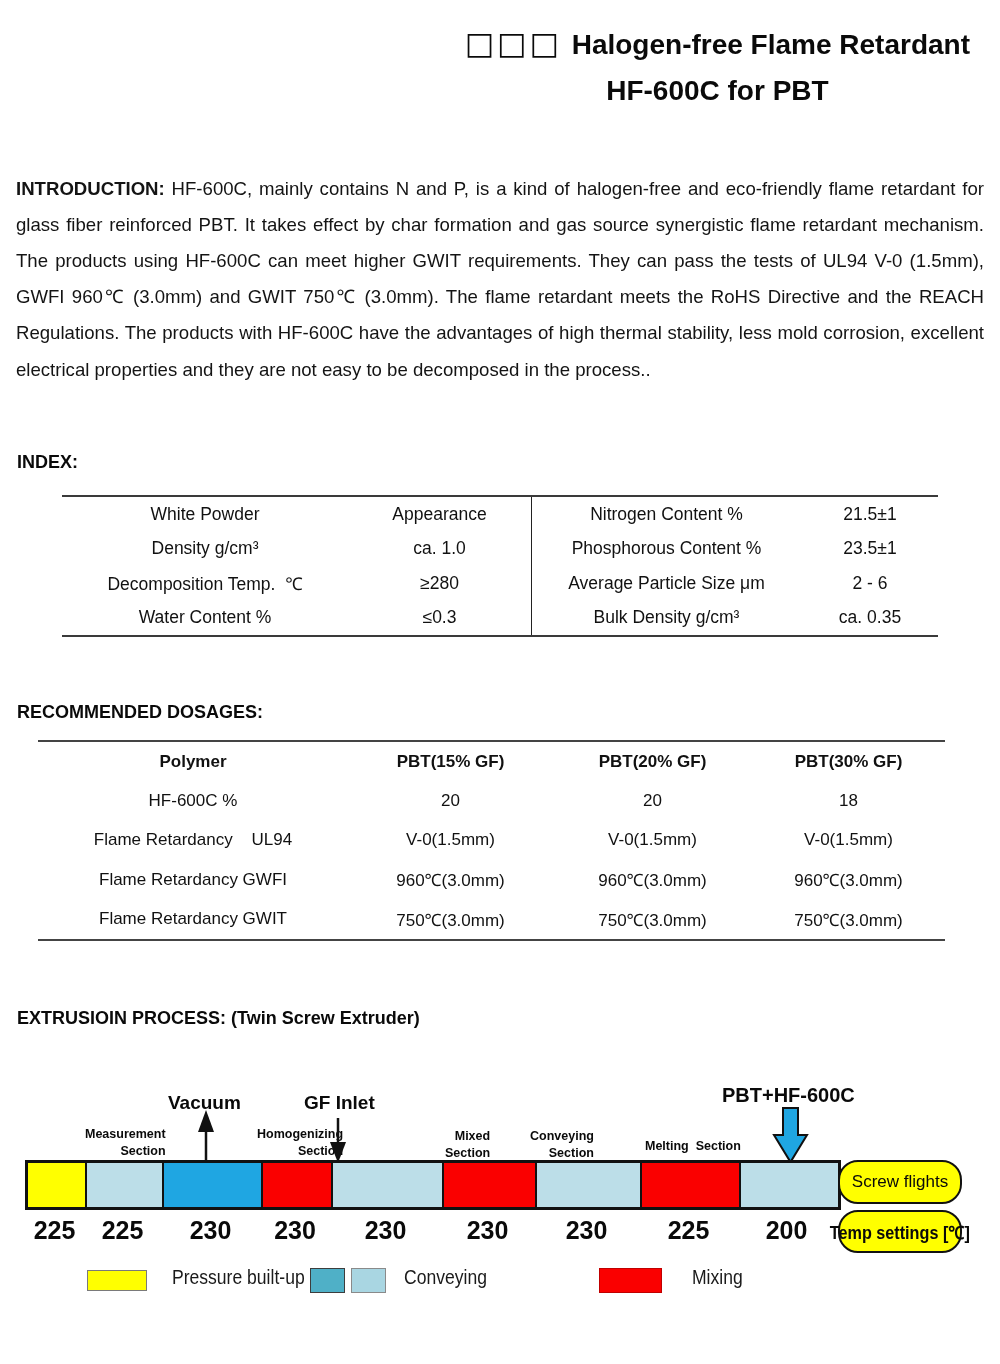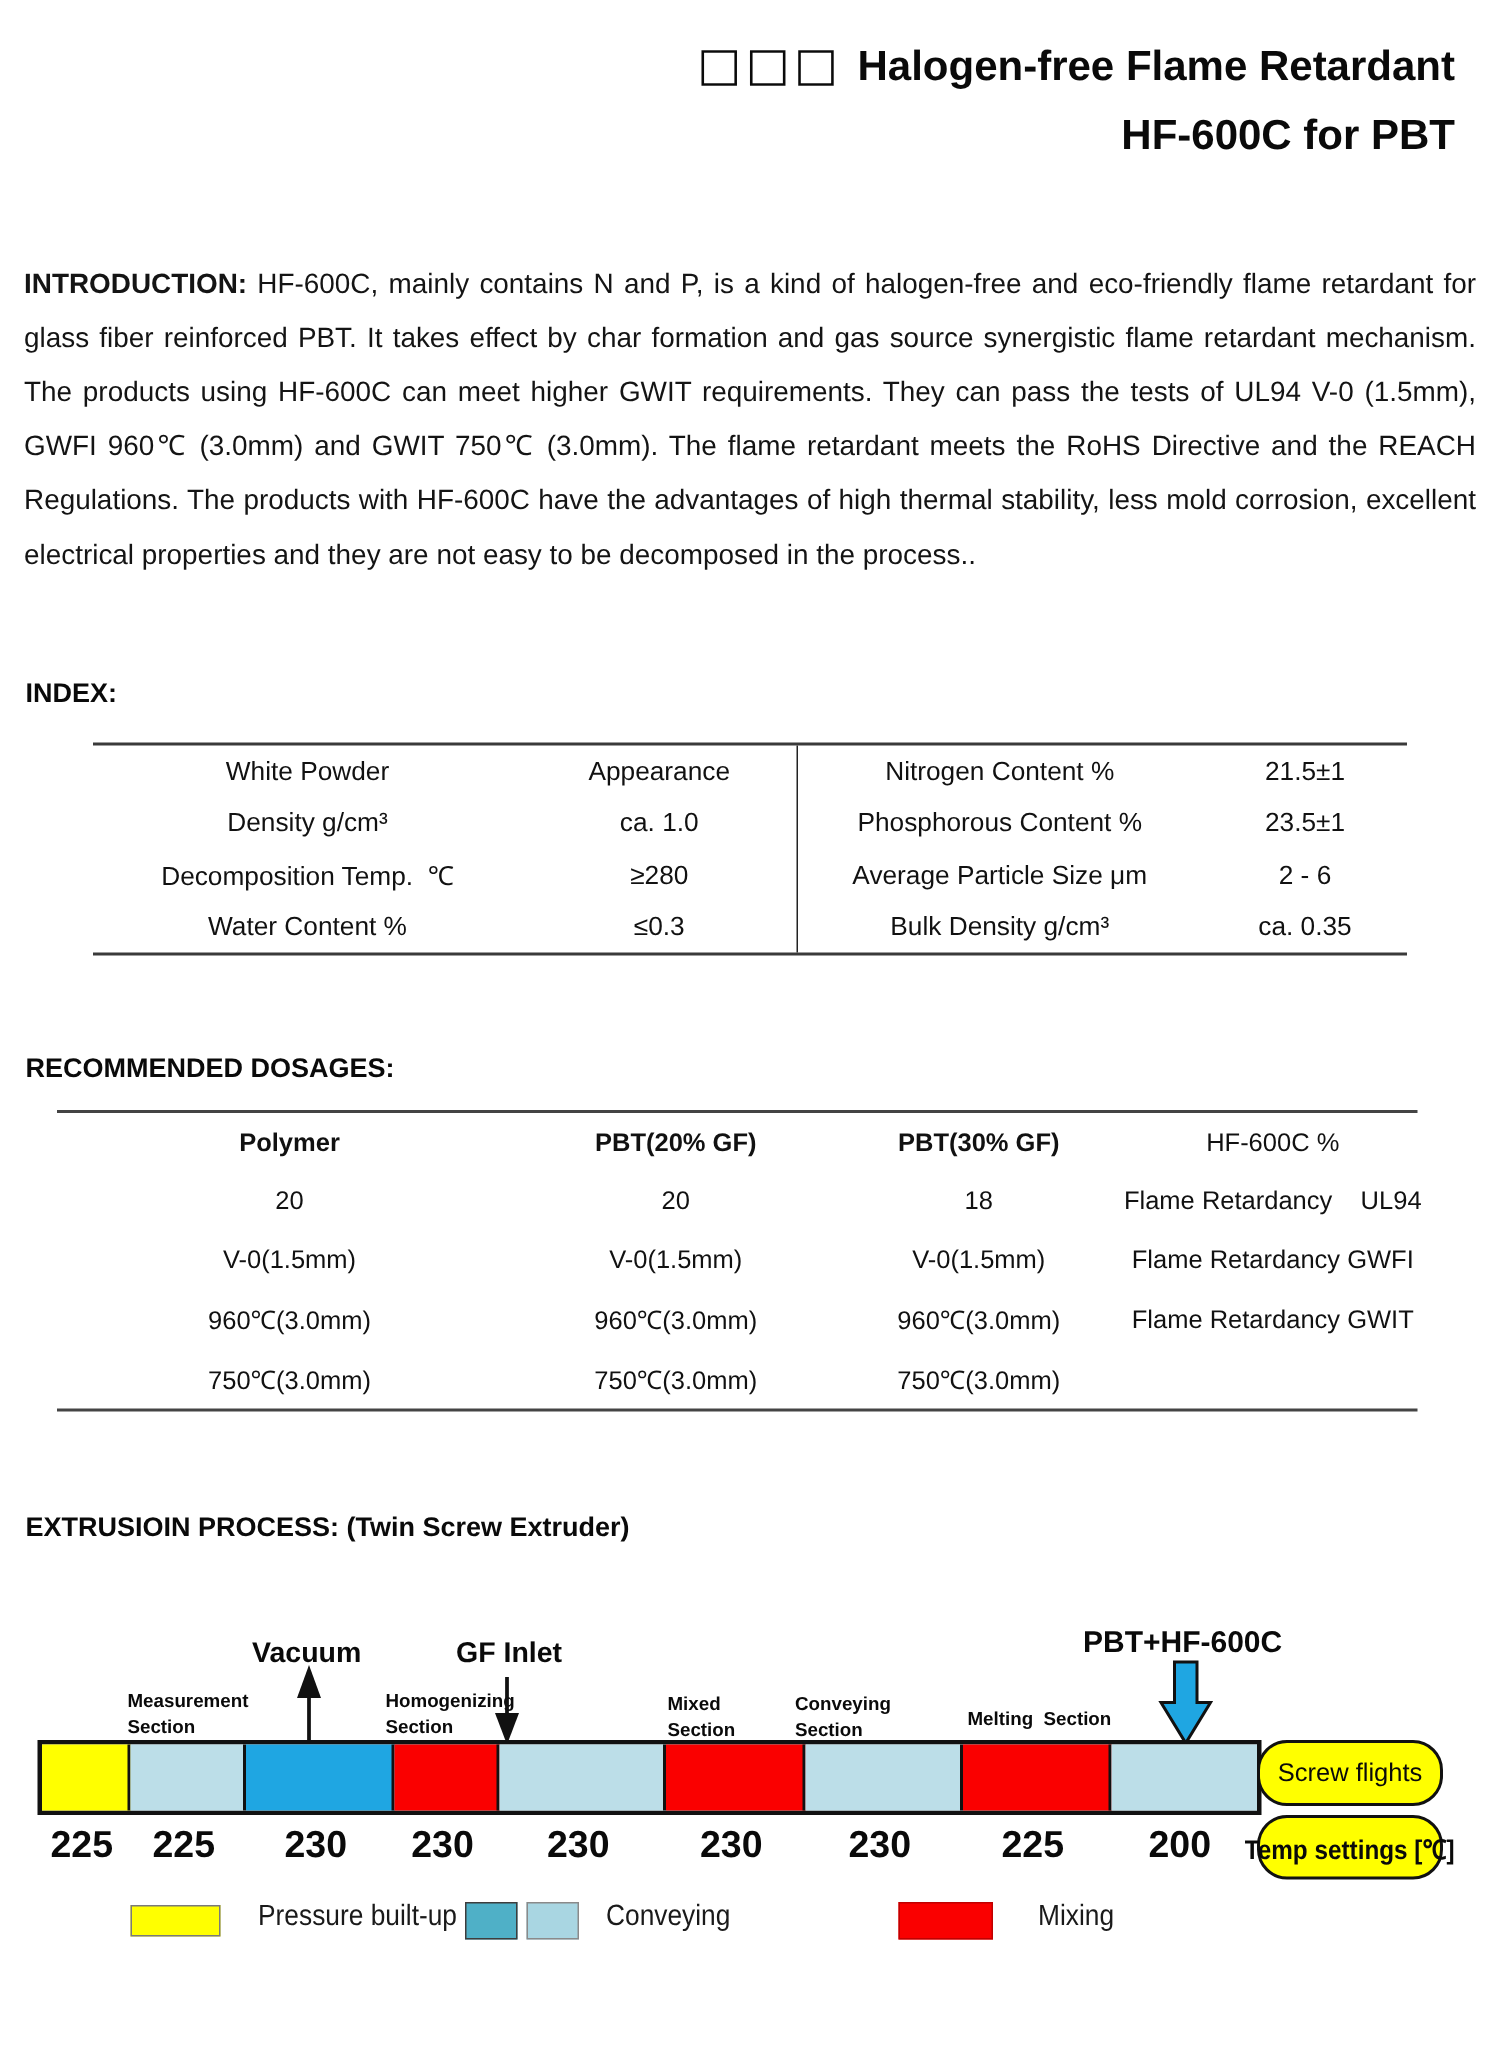--- a/index.html
+++ b/index.html
@@ -1,21 +1,21 @@
 <!DOCTYPE html>
 <html><head>
 <meta charset="utf-8">
 <style>
   html,body{margin:0;padding:0;background:#ffffff;}
   #page{
     position:relative;width:1000px;height:1364px;background:#ffffff;overflow:hidden;
     font-family:"Liberation Sans",sans-serif;color:#111;
   }
   
-  .title-block{position:absolute;top:20px;right:30px;text-align:right;font-weight:bold;
+  .title-block{position:absolute;top:20px;right:30px;text-align:center;font-weight:bold;
     font-size:28px;line-height:46px;color:#0a0a0a;}
   .logo-boxes{font-family:"DejaVu Sans",sans-serif;font-style:italic;font-size:31px;
     letter-spacing:3px;margin-right:10px;}
   
   .intro{position:absolute;left:16px;top:152px;width:968px;font-size:18.6px;
     line-height:36.2px;text-align:justify;color:#141414;}
   .intro b{font-weight:bold;}
   
   .sec-head{position:absolute;left:17px;font-weight:bold;font-size:18px;color:#0a0a0a;}
   
@@ -28,21 +28,21 @@
   
   .dos-table{position:absolute;left:38px;top:740px;width:907px;height:197px;
     border-top:2.5px solid #444;border-bottom:2.5px solid #444;
     display:grid;grid-template-columns:310px 205px 199px 193px;grid-template-rows:repeat(5,39.4px);
     font-size:17px;}
   .dos-table .cell{display:flex;align-items:center;justify-content:center;text-align:center;white-space:pre;}
   .dos-table .hdr{font-weight:bold;}
   
   .dia-label{position:absolute;font-weight:bold;color:#0a0a0a;white-space:pre-line;}
   .big-label{font-size:19px;}
-  .small-label{font-size:12.5px;line-height:17px;}
+  .small-label{font-size:12.5px;line-height:17px;text-align:right;}
   #arrow-svg{position:absolute;left:0;top:1080px;}
   .screw-bar{position:absolute;left:25px;top:1160px;width:816px;height:50px;
     border:3px solid #111;box-sizing:border-box;display:flex;background:#fff;}
   .seg{height:100%;box-sizing:border-box;}
   .seg:not(:last-child){border-right:2px solid #111;}
   .yellow-box{position:absolute;left:838px;width:124px;background:#FFFF00;
     border:2.5px solid #111;border-radius:20px;box-sizing:border-box;
     display:flex;align-items:center;justify-content:center;color:#0a0a0a;}
   #screw-flights-box{top:1160px;height:44px;font-size:17px;}
   #temp-settings-box{top:1210px;height:43px;font-size:18px;font-weight:bold;}
@@ -90,20 +90,21 @@
       <div class="cell">Average Particle Size μm</div>
       <div class="cell">2 - 6</div>
       <div class="cell">Bulk Density g/cm³</div>
       <div class="cell">ca. 0.35</div>
     </div>
   </div>
 
   <div class="sec-head" style="top:702px;">RECOMMENDED DOSAGES:</div>
   <div class="dos-table">
     <div class="cell hdr">Polymer</div>
+    <div class="cell hdr">PBT(15% GF)</div>
     <div class="cell hdr">PBT(20% GF)</div>
     <div class="cell hdr">PBT(30% GF)</div>
 
     <div class="cell">HF-600C %</div>
     <div class="cell">20</div>
     <div class="cell">20</div>
     <div class="cell">18</div>
 
     <div class="cell">Flame Retardancy&nbsp;&nbsp;&nbsp;&nbsp;UL94</div>
     <div class="cell">V-0(1.5mm)</div>

